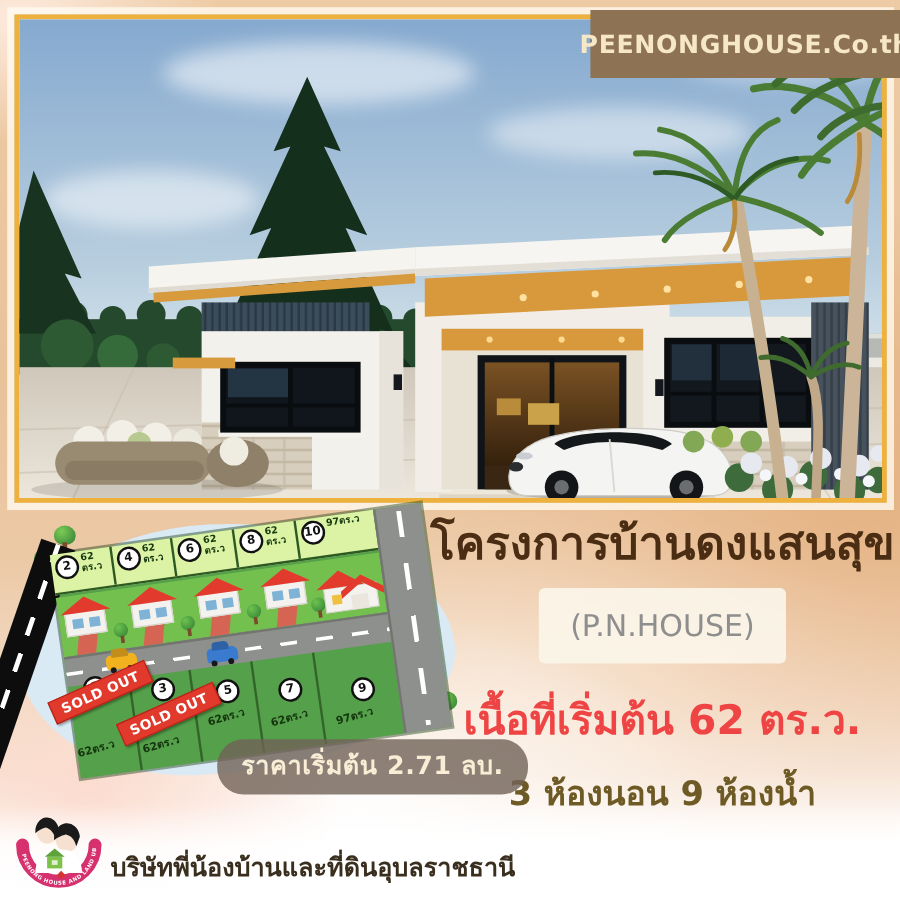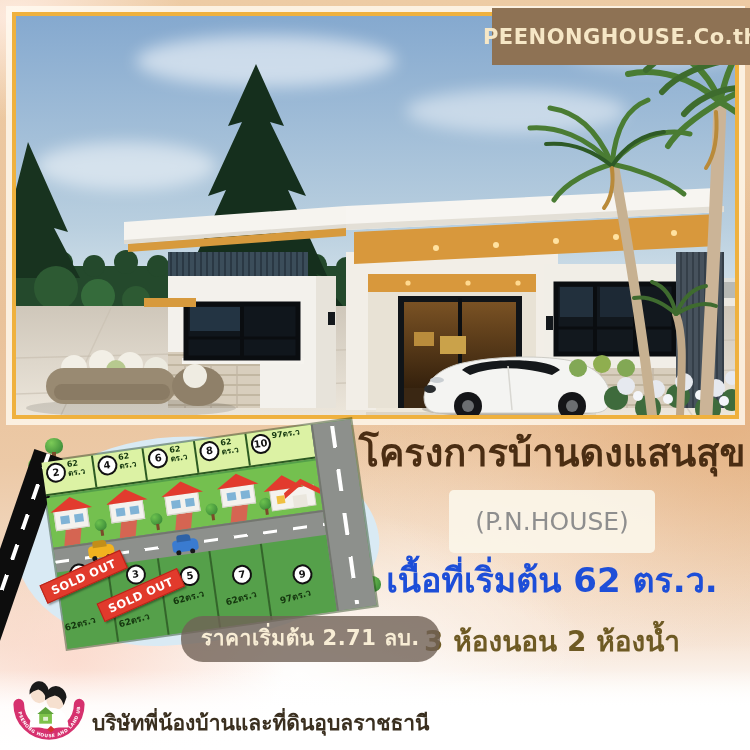--- a/index.html
+++ b/index.html
@@ -76,21 +76,21 @@
         background:radial-gradient(circle at 35% 30%,#7ccb57,#2f7d33);}
   .deco-tree::after{content:"";position:absolute;left:7px;top:14px;width:4px;height:9px;background:#7a4a2a;}
   
   .price{position:absolute;left:181px;top:616px;background:rgba(112,98,86,.8);color:#f8edd5;
         font-size:21px;font-weight:bold;padding:5px 20px 8px;border-radius:22px;letter-spacing:.5px;z-index:6;white-space:nowrap;}
   
   .info{position:absolute;left:356px;top:430px;width:392px;display:flex;flex-direction:column;align-items:center;z-index:3;}
   .title{font-size:38px;font-weight:bold;color:#4a2d13;line-height:1.25;white-space:nowrap;}
   .pn{display:inline-block;margin-top:12px;background:rgba(250,244,232,.95);color:#8e8e8e;
         font-size:25px;padding:17px 26px;border-radius:5px;}
-  .area-line{font-size:34px;font-weight:bold;color:#1d4ed8;white-space:nowrap;}
+  .area-line{margin-top:20px;font-size:34px;font-weight:bold;color:#ef4444;white-space:nowrap;}
   .rooms-line{margin-top:12px;font-size:28px;font-weight:bold;color:#6e5a24;white-space:nowrap;}
   
   .footer{position:absolute;left:0;bottom:0;width:750px;height:80px;
         background:linear-gradient(180deg,rgba(255,255,255,0) 0%,rgba(255,255,255,.85) 45%,#fff 100%);z-index:5;}
   .logo{position:absolute;left:10px;top:2px;width:78px;height:78px;}
   .company{position:absolute;left:92px;top:36px;font-size:21px;font-weight:bold;color:#3a2f1f;white-space:nowrap;}
 </style>
 </head>
 <body>
 
@@ -423,21 +423,21 @@
     <div class="road-right"></div>
   </div>
 </div>
 
 <div class="price">ราคาเริ่มต้น 2.71 ลบ.</div>
 
 <div class="info">
   <div class="title">โครงการบ้านดงแสนสุข</div>
   <div class="pn">(P.N.HOUSE)</div>
   <div class="area-line">เนื้อที่เริ่มต้น 62 ตร.ว.</div>
-  <div class="rooms-line">3 ห้องนอน 2 ห้องน้ำ</div>
+  <div class="rooms-line">3 ห้องนอน 9 ห้องน้ำ</div>
 </div>
 
 <div class="footer">
   <svg class="logo" viewBox="0 0 80 78" xmlns="http://www.w3.org/2000/svg">
     <defs>
       <path id="lg-arc" d="M8,34 A32,32 0 1 0 72,34" fill="none"></path>
     </defs>
     <path d="M9,32 A31,31 0 1 0 71,32" fill="none" stroke="#d6316e" stroke-width="11" stroke-linecap="round"></path>
     <ellipse cx="30" cy="20" rx="9" ry="11" fill="#f6e0cf"></ellipse>
     <path d="M20,22 a10,12 0 1 1 20,-3 l-3,7 c-2,-6 -5,-8 -8,-9 c-4,1 -7,3 -9,5 z" fill="#1a1a1a"></path>

